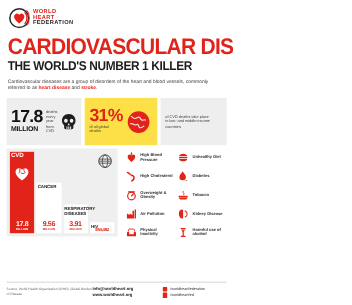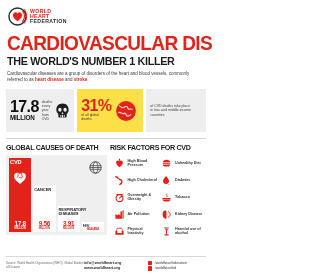--- a/index.html
+++ b/index.html
@@ -159,24 +159,20 @@
       </div>
     </div>
 
     <div class="stat three">
       <div class="stat-txt">
         <div class="smalllab wide">of CVD deaths take place in low- and middle-income countries</div>
       </div>
     </div>
   </div>
 
-  <div class="sec-heads">
-    <div class="sec-h left">GLOBAL CAUSES OF DEATH</div>
-    <div class="sec-h right">RISK FACTORS FOR CVD</div>
-  </div>
 
   <div class="cols">
 
     <div class="col-left">
       <div class="chart">
         <span class="globe-wm">
           <svg viewBox="0 0 24 24" width="13" height="13">
             <circle cx="12" cy="12" r="10.5" fill="none" stroke="#1d1d1d" stroke-width="1.6"></circle>
             <ellipse cx="12" cy="12" rx="4.6" ry="10.5" fill="none" stroke="#1d1d1d" stroke-width="1.3"></ellipse>
             <path d="M1.8 8.6h20.4M1.8 15.4h20.4M1.5 12h21" fill="none" stroke="#1d1d1d" stroke-width="1.3"></path>

